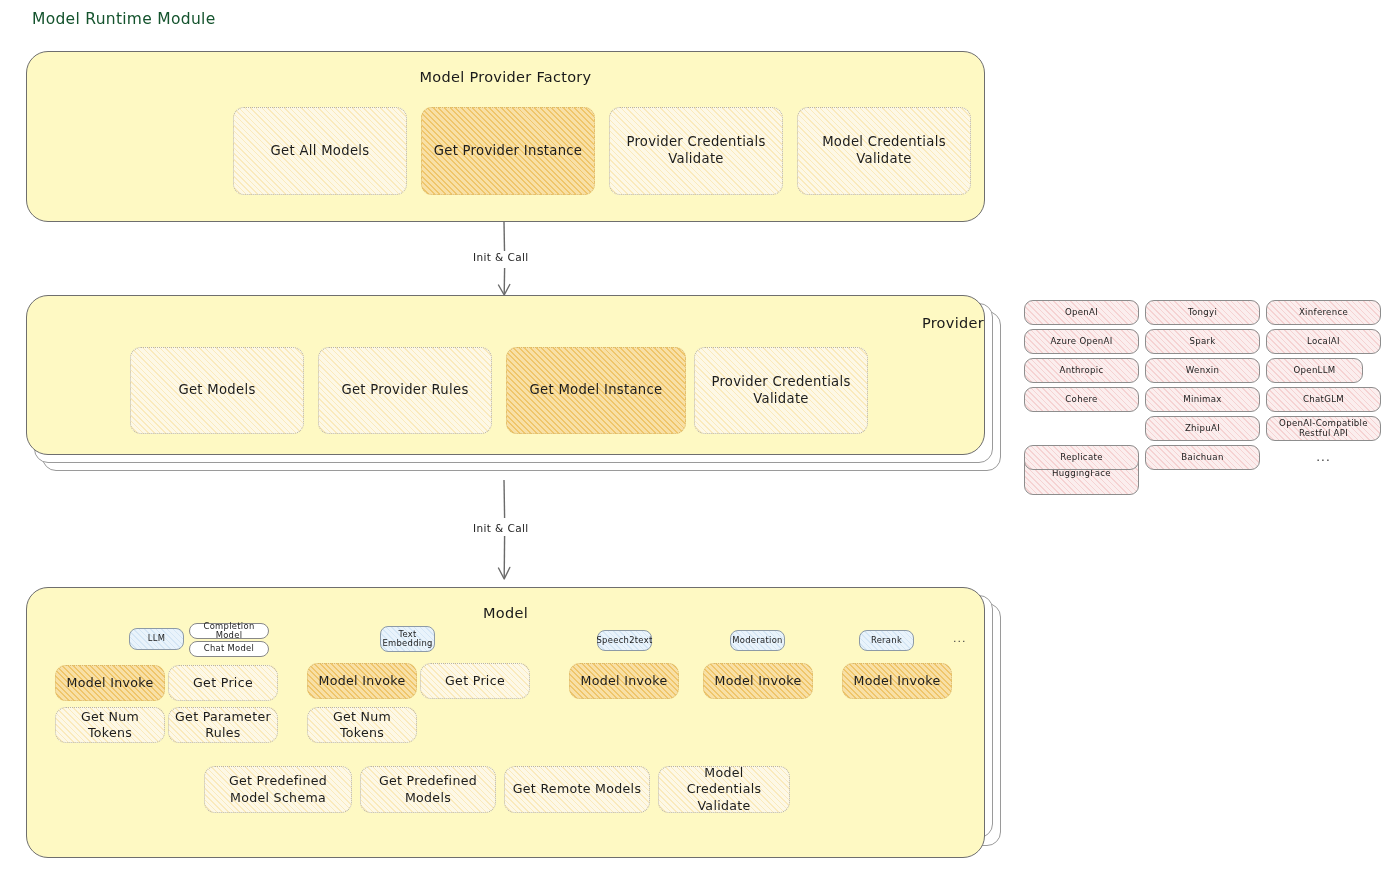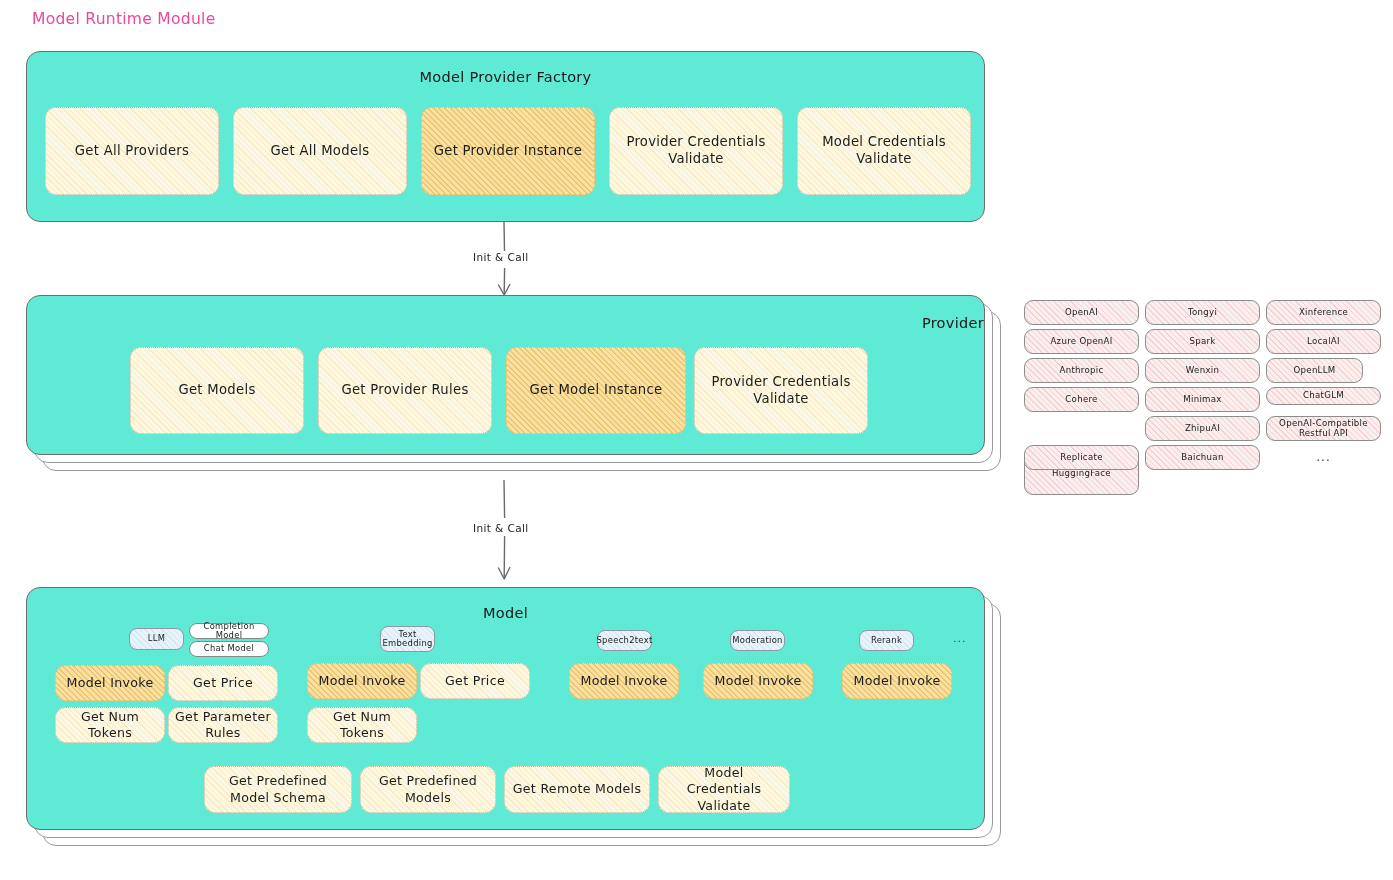--- a/index.html
+++ b/index.html
@@ -22,30 +22,30 @@
   .hand {
     font-family: "DejaVu Sans", sans-serif;
     color: #1f1f1f;
     letter-spacing: .3px;
   }
 
   .page-title {
     position: absolute;
     left: 32px; top: 10px;
     font-size: 15.5px;
-    color: #ec4899;
+    color: #14532d;
     white-space: nowrap;
   }
 
   
   .panel {
     position: absolute;
-    background: #5eead4;
+    background: #fef9c3;
     border: 1.3px solid #6e6e6e;
-    border-radius: 14px;
+    border-radius: 22px;
   }
   .panel-stack-layer {
     position: absolute;
     background: #ffffff;
     border: 1.2px solid #9a9a9a;
     border-radius: 14px;
     z-index: 1;
   }
   .panel-main { z-index: 5; }
 
@@ -166,23 +166,20 @@
 </head>
 <body>
 
 <div id="canvas">
 
   <div class="hand page-title">Model Runtime Module</div>
 
   <div class="panel panel-main" style="left:26px; top:51px; width:959px; height:171px;">
     <div class="hand panel-title" style="top:17px;">Model Provider Factory</div>
 
-    <div class="hand op" style="left:18px; top:55px; width:174px; height:88px;">
-      <span>Get All Providers</span>
-    </div>
     <div class="hand op" style="left:206px; top:55px; width:174px; height:88px;">
       <span>Get All Models</span>
     </div>
     <div class="hand op hl" style="left:394px; top:55px; width:174px; height:88px;">
       <span>Get Provider Instance</span>
     </div>
     <div class="hand op" style="left:582px; top:55px; width:174px; height:88px;">
       <span>Provider Credentials Validate</span>
     </div>
     <div class="hand op" style="left:770px; top:55px; width:174px; height:88px;">
@@ -260,41 +257,41 @@
 
     <div class="hand chip" style="left:242px; top:0px; width:115px; height:25px;">
         <span>Xinference</span>
       </div>
     <div class="hand chip" style="left:242px; top:29px; width:115px; height:25px;">
         <span>LocalAI</span>
       </div>
     <div class="hand chip" style="left:242px; top:58px; width:97px; height:25px;">
         <span>OpenLLM</span>
       </div>
-    <div class="hand chip" style="left:242px; top:87px; width:115px; height:18px;text-align:center;">
+    <div class="hand chip" style="left:242px; top:87px; width:115px; height:25px;text-align:center;">
         <span>ChatGLM</span>
       </div>
     <div class="hand chip" style="left:242px; top:116px; width:115px; height:25px;">
         <span>OpenAI-Compatible Restful API</span>
       </div>
     <div class="hand chip-ellipsis" style="left:242px; top:150px; width:115px;">...</div>
   </div>
 
   <div class="arrow-wrap" style="left:460px; top:480px; width:90px; height:106px;">
     <svg width="90" height="106" viewBox="0 0 90 106">
       <path d="M44 0 L44.6 38" stroke="#6a6a6a" stroke-width="1.4" fill="none"></path>
       <path d="M44.6 56 L44.2 98" stroke="#6a6a6a" stroke-width="1.4" fill="none"></path>
       <path d="M38.5 88 L44.2 99 L49.8 87.5" stroke="#6a6a6a" stroke-width="1.4" fill="none" stroke-linecap="round" stroke-linejoin="round"></path>
     </svg>
     <div class="hand arrow-label" style="left:10px; top:42px;">Init &amp; Call</div>
   </div>
 
   <div class="panel-stack-layer" style="left:42px; top:603px; width:959px; height:243px;"></div>
   <div class="panel-stack-layer" style="left:34px; top:595px; width:959px; height:243px;"></div>
-  <div class="panel panel-main" style="left:26px; top:587px; width:959px; height:243px;padding-left:24px;">
+  <div class="panel panel-main" style="left:26px; top:587px; width:959px; height:271px;padding-left:24px;">
 
     <div class="hand panel-title" style="top:17px;">Model</div>
 
     <div class="hand tag" style="left:102px; top:40px; width:55px; height:22px;">
       <span>LLM</span>
     </div>
     <div class="hand tag plain" style="left:162px; top:35px; width:80px; height:16px;">
       <span>Completion Model</span>
     </div>
     <div class="hand tag plain" style="left:162px; top:53px; width:80px; height:16px;">

